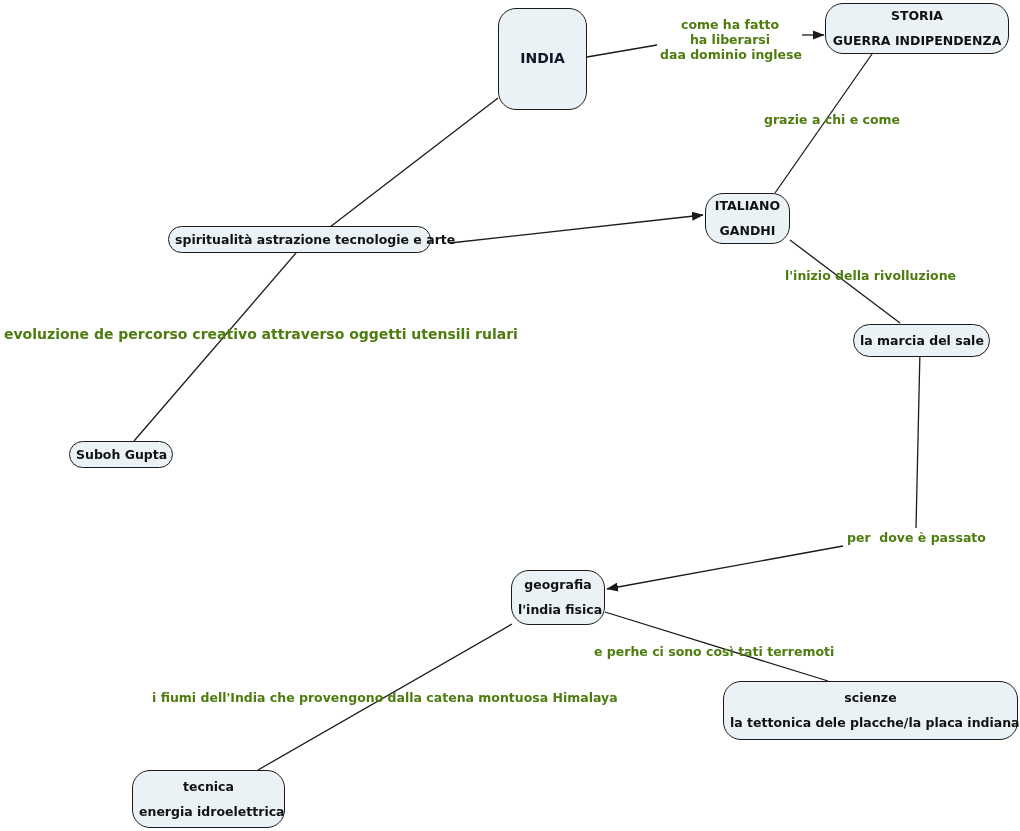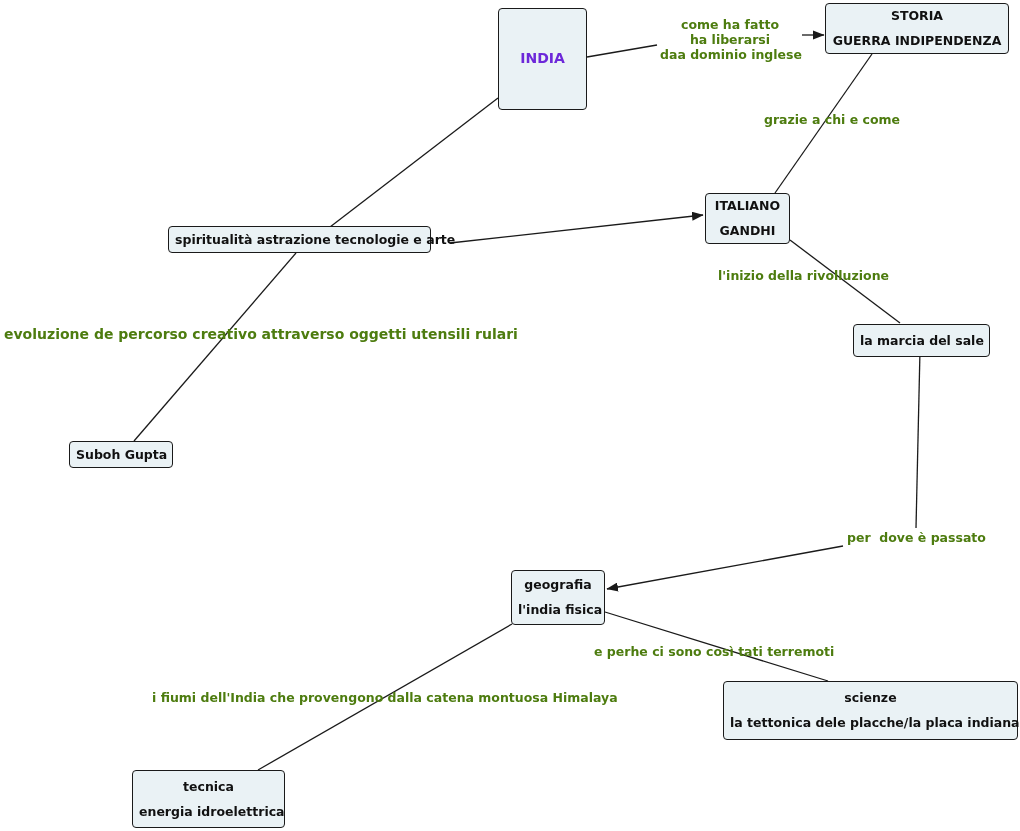--- a/index.html
+++ b/index.html
@@ -25,39 +25,39 @@
     top: 0;
     width: 1020px;
     height: 831px;
     pointer-events: none;
   }
   .node {
     position: absolute;
     box-sizing: border-box;
     background: #eaf2f5;
     border: 1.6px solid #1a1a1a;
-    border-radius: 4px;
+    border-radius: 18px;
     display: flex;
     flex-direction: column;
     align-items: center;
     justify-content: center;
     text-align: center;
     color: #111111;
     font-weight: bold;
     line-height: 1.25;
   }
   .node .line1, .node .line2 {
     display: block;
     width: 100%;
     padding: 0 6px;
     box-sizing: border-box;
     white-space: nowrap;
   }
   .node.two-line .line1 { margin-bottom: 9px; }
-  .node-india { color: #6d28d9; }
+  .node-india { color: #0f172a; }
   .edge-label {
     position: absolute;
     font-weight: bold;
     color: #4d7c0f;
     white-space: pre;
     line-height: 1.18;
     text-align: center;
   }
 </style>
 </head>
@@ -118,20 +118,20 @@
       <div class="node two-line" style="left: 124px; top: 770px; width: 153px; height: 58px; font-size: 12.5px; margin-left: 8px;">
         <span class="line1">tecnica</span>
         <span class="line2">energia idroelettrica</span>
       </div>
     </div>
   <div id="labels-group">
       <div class="edge-label" style="left: 660px; top: 18px; width: 140px; font-size: 12.5px;">come ha fatto
 ha liberarsi
 daa dominio inglese</div>
       <div class="edge-label" style="left: 764px; top: 113px; width: 136px; font-size: 12.5px;">grazie a chi e come</div>
-      <div class="edge-label" style="left: 718px; top: 269px; width: 170px; font-size: 12.5px;">l'inizio della rivolluzione</div>
+      <div class="edge-label" style="left: 785px; top: 269px; width: 170px; font-size: 12.5px;">l'inizio della rivolluzione</div>
       <div class="edge-label" style="left: 4px; top: 326px; width: 440px; font-size: 14px;">evoluzione de percorso creativo attraverso oggetti utensili rulari</div>
       <div class="edge-label" style="left: 847px; top: 531px; width: 137px; font-size: 12.5px;">per  dove è passato</div>
       <div class="edge-label" style="left: 594px; top: 645px; width: 240px; font-size: 12.5px;">e perhe ci sono così tati terremoti</div>
       <div class="edge-label" style="left: 152px; top: 691px; width: 450px; font-size: 12.5px;">i fiumi dell'India che provengono dalla catena montuosa Himalaya</div>
     </div>
 
 </div>
 
 </body></html>

